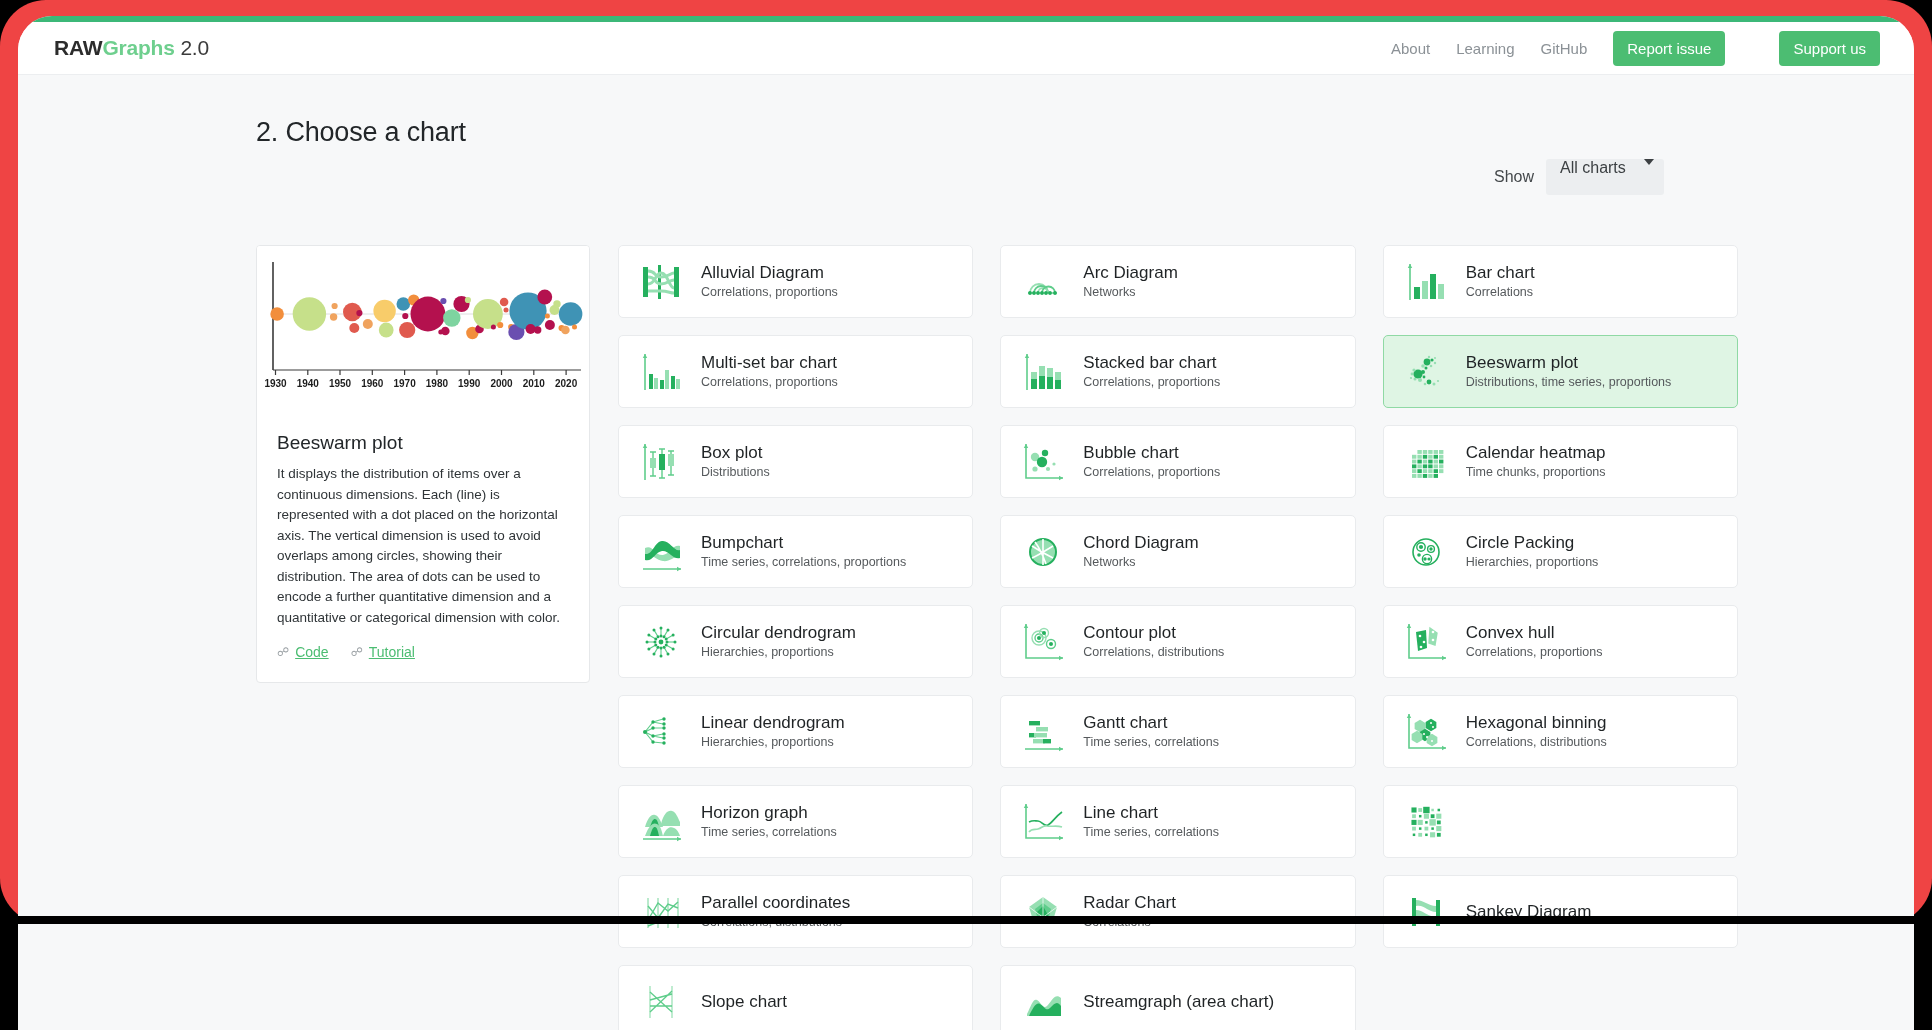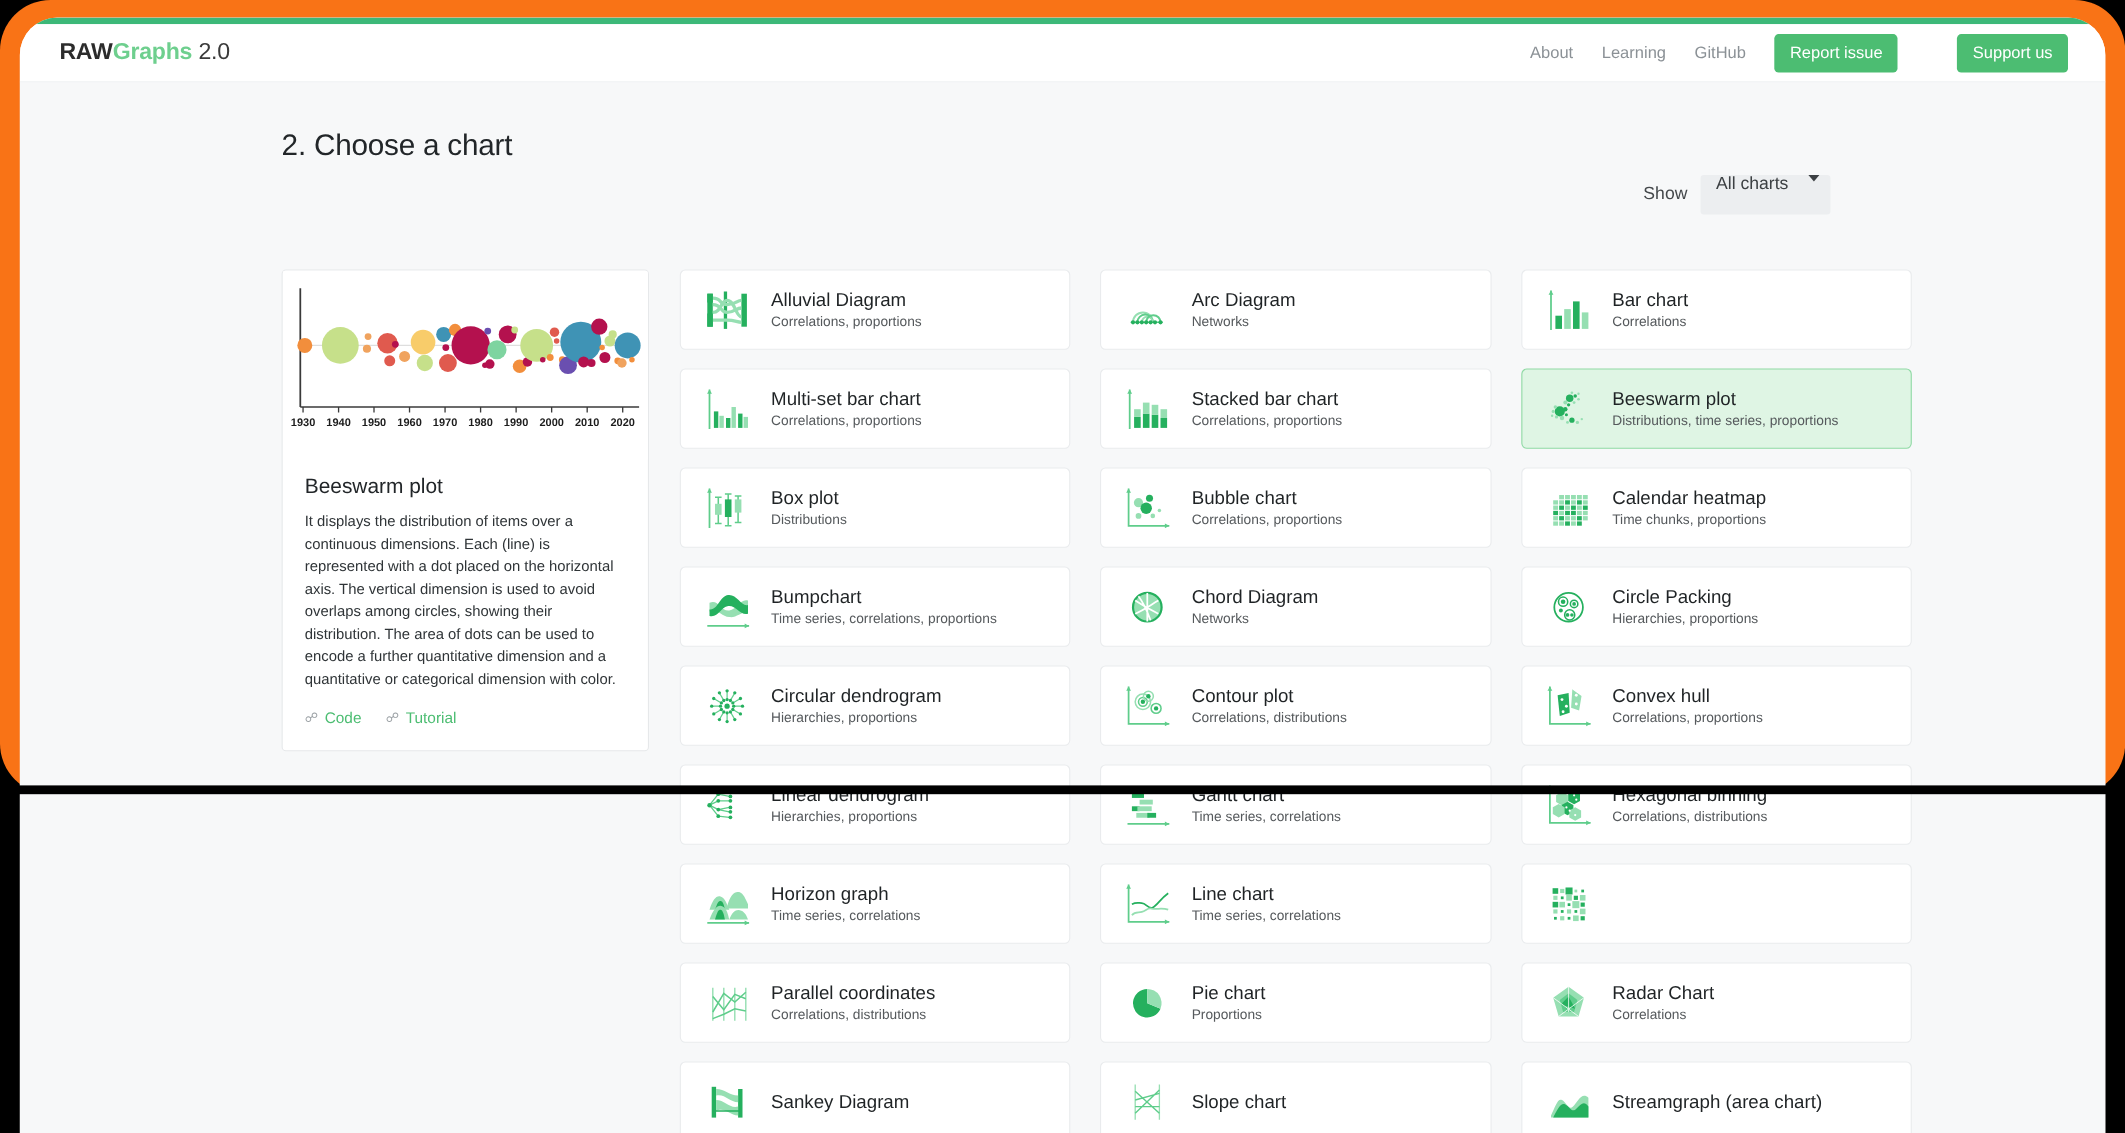--- a/index.html
+++ b/index.html
@@ -6,22 +6,22 @@
   html, body {
     margin: 0; padding: 0;
     width: 1932px; height: 1030px;
     background: #000000;
     font-family: "Liberation Sans", sans-serif;
     overflow: hidden;
   }
   #device {
     position: absolute;
     left: 0; top: 0;
-    width: 1932px; height: 722px;
-    background: #f97316;
+    width: 1932px; height: 924px;
+    background: #ef4444;
     border-radius: 46px;
   }
   #screen {
     position: absolute;
     left: 18px; top: 16px;
     width: 1896px; height: 1014px;
     background: #f7f8f9;
     border-radius: 34px 34px 0 0;
     overflow: hidden;
   }
@@ -114,21 +114,21 @@
   }
   #preview-desc {
     font-size: 13.5px; line-height: 20.5px;
     color: #2f3437; margin: 0 0 16px 0;
   }
   .preview-links { display: flex; gap: 22px; align-items: center; }
   .plink {
     display: flex; align-items: center; gap: 6px;
     color: #4cbd72; font-size: 14px; text-decoration: none;
   }
-  .plink .ltext { }
+  .plink .ltext { text-decoration: underline; }
   .chain { color: #9aa0a4; font-size: 12px; }
   
   #grid {
     position: absolute; left: 600px; top: 170px;
     width: 1120px;
     display: grid;
     grid-template-columns: repeat(3, 1fr);
     column-gap: 27px;
     row-gap: 17px;
   }
@@ -761,32 +761,20 @@
               </svg>
             </div>
             <div class="card-text">
               <div class="card-title">Parallel coordinates</div>
               <div class="card-sub">Correlations, distributions</div>
             </div>
           </div>
           <div class="chart-card">
             <div class="card-icon">
               <svg width="48" height="44" viewBox="0 0 48 44">
-                <path d="M24 22 L24 9 A13 13 0 1 0 36 27 Z" fill="#25b05e"></path>
-                <path d="M24 22 L24 9 A13 13 0 0 1 36 27 Z" fill="#96dfb2"></path>
-              </svg>
-            </div>
-            <div class="card-text">
-              <div class="card-title">Pie chart</div>
-              <div class="card-sub">Proportions</div>
-            </div>
-          </div>
-          <div class="chart-card">
-            <div class="card-icon">
-              <svg width="48" height="44" viewBox="0 0 48 44">
                 <polygon points="24,7 38,17 33,34 15,34 10,17" fill="#96dfb2"></polygon>
                 <polygon points="24,13 32,19 29,30 19,30 16,19" fill="#5fcd8b"></polygon>
                 <polygon points="24,16 30,27 20,24 25,31 18,22" fill="#25b05e"></polygon>
                 <path d="M24 7 L24 30 M10 17 L33 34 M38 17 L15 34" stroke="#ffffff" stroke-width="0.9" opacity="0.8"></path>
               </svg>
             </div>
             <div class="card-text">
               <div class="card-title">Radar Chart</div>
               <div class="card-sub">Correlations</div>
             </div>

